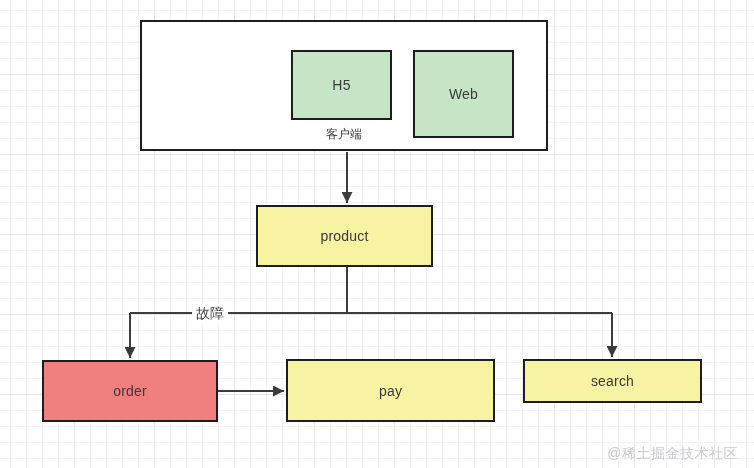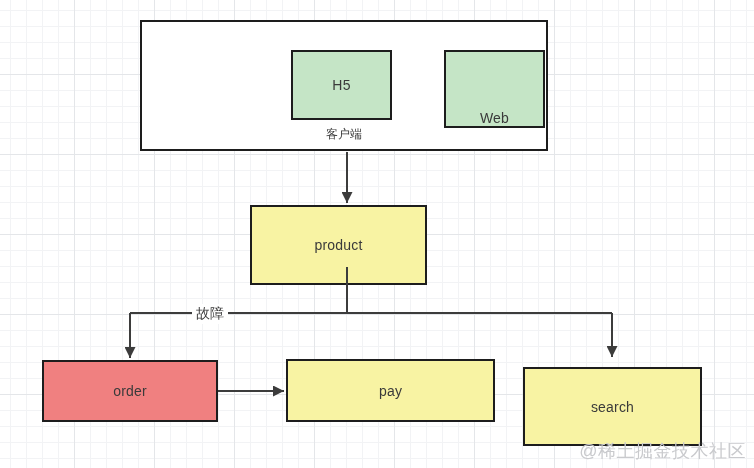--- a/index.html
+++ b/index.html
@@ -57,46 +57,46 @@
     color: var(--label_text);
   }
 
   .node.green  { background: var(--green); }
   .node.yellow { background: var(--yellow); }
   .node.red    { background: var(--red); align-items: center; }
 
   
   .node-app    { left: 18px;  top: 28px; width: 101px; height: 70px; }
   .node-h5     { left: 149px; top: 28px; width: 101px; height: 70px; }
-  .node-web    { left: 302px; top: 28px; width: 101px; height: 78px; align-items: flex-end; }
+  .node-web    { left: 271px; top: 28px; width: 101px; height: 88px; }
 
   .client-group  { left: 140px; top: 20px;  width: 408px; height: 131px; }
-  .node-product  { left: 250px; top: 205px; width: 177px; height: 80px; }
+  .node-product  { left: 256px; top: 205px; width: 177px; height: 62px; }
   .node-order    { left: 42px;  top: 360px; width: 176px; height: 62px; }
   .node-pay      { left: 286px; top: 359px; width: 209px; height: 63px; }
-  .node-search   { left: 523px; top: 359px; width: 179px; height: 79px; margin-top: 8px; }
+  .node-search   { left: 523px; top: 359px; width: 179px; height: 44px; }
 
   .edge-label {
     position: absolute;
     left: 210px;
     top: 314px;
     transform: translate(-50%, -50%);
     background: #ffffff;
     padding: 1px 4px;
     font-size: 14px;
     color: var(--label_text);
     z-index: 3;
     white-space: nowrap;
   }
 
   .watermark {
     position: absolute;
-    right: 8px;
+    right: 16px;
     bottom: 5px;
-    font-size: 18px;
+    font-size: 14px;
     color: var(--watermark);
     z-index: 3;
     letter-spacing: 0.5px;
   }
 </style>
 </head>
 <body>
 
 <div class="canvas">
 

